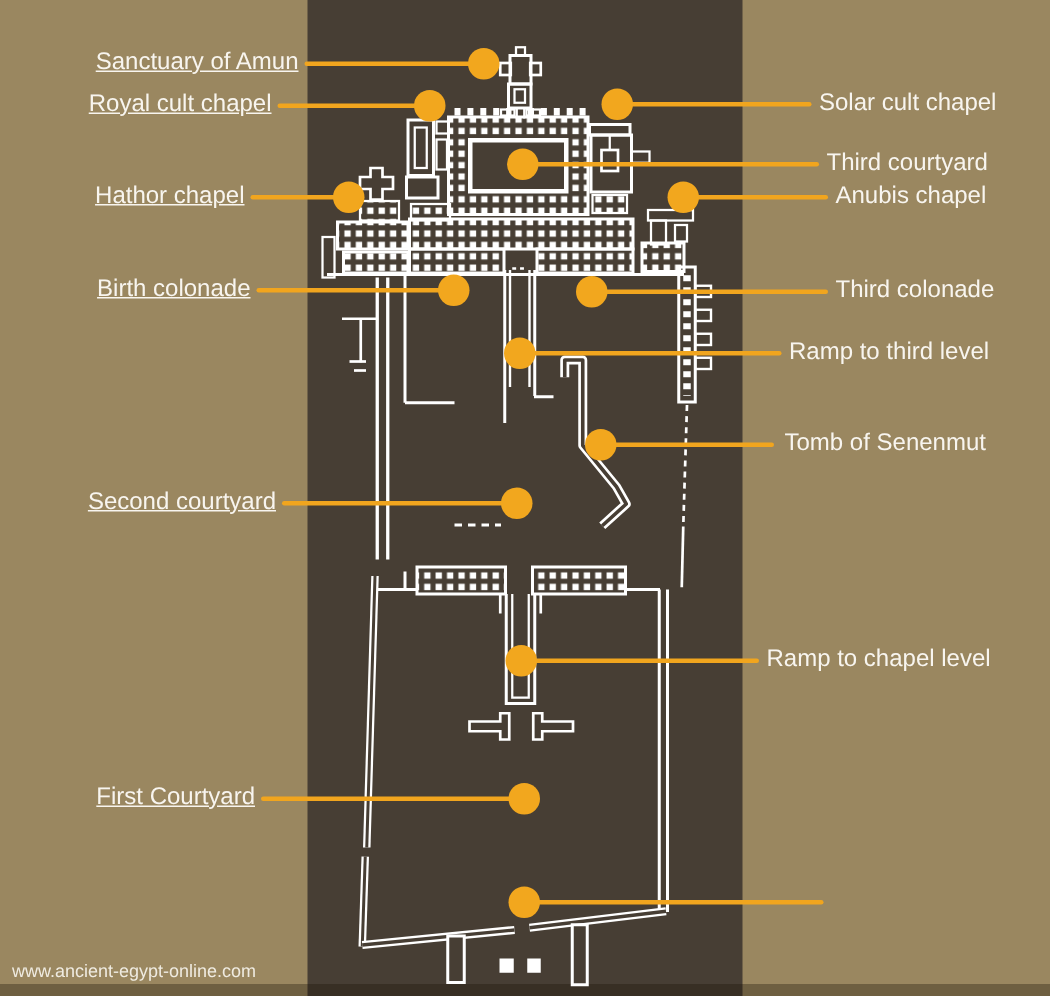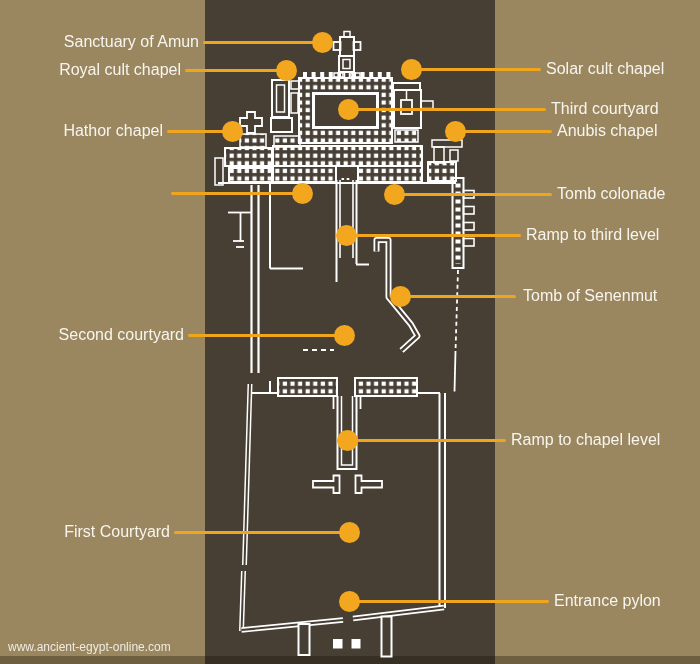--- a/index.html
+++ b/index.html
@@ -4,21 +4,21 @@
 <style>
   html,body{margin:0;padding:0;background:#9A8760;}
   #stage{position:relative;width:700px;height:664px;overflow:hidden;
          background:#9A8760;font-family:"Liberation Sans",sans-serif;}
   .panel{position:absolute;left:205px;top:0;width:290px;height:664px;background:#473E34;}
   .bottom-shade{position:absolute;left:0;top:656px;width:700px;height:8px;background:rgba(28,20,10,0.35);}
   svg.plan{position:absolute;left:0;top:0;}
   .cline{position:absolute;height:3px;background:#F1A51E;border-radius:1.5px;}
   .cdot{position:absolute;width:21px;height:21px;border-radius:50%;background:#F2A71E;}
   .lbl{position:absolute;color:#F8F5EF;font-size:16px;line-height:24px;white-space:nowrap;}
-  .lbl.l{text-align:right;}
+  .lbl.l{text-align:right;text-decoration:underline;}
   .watermark{position:absolute;left:8px;top:637px;color:#EFEBE1;font-size:12px;line-height:20px;white-space:nowrap;}
 </style>
 </head>
 <body>
 
 <div id="stage">
 
   <div class="panel"></div>
   <div class="bottom-shade"></div>
 
@@ -197,27 +197,27 @@
   <div class="cdot" style="left:444.5px;top:120.5px"></div>
   <div class="cdot" style="left:383.5px;top:183.5px"></div>
   <div class="cdot" style="left:335.5px;top:224.5px"></div>
   <div class="cdot" style="left:389.5px;top:285.5px"></div>
   <div class="cdot" style="left:336.5px;top:429.5px"></div>
   <div class="cdot" style="left:338.5px;top:590.5px"></div>
 
   <div class="lbl l" style="top:30px;right:501px">Sanctuary of Amun</div>
   <div class="lbl l" style="top:58px;right:519px">Royal cult chapel</div>
   <div class="lbl l" style="top:119px;right:537px">Hathor chapel</div>
+  <div class="lbl l" style="top:181px;right:533px">Birth colonade</div>
   <div class="lbl l" style="top:323px;right:516px">Second courtyard</div>
   <div class="lbl l" style="top:520px;right:530px">First Courtyard</div>
 
   <div class="lbl r" style="top:57px;left:546px">Solar cult chapel</div>
   <div class="lbl r" style="top:97px;left:551px">Third courtyard</div>
   <div class="lbl r" style="top:119px;left:557px">Anubis chapel</div>
-  <div class="lbl r" style="top:182px;left:557px">Tomb colonade</div>
+  <div class="lbl r" style="top:182px;left:557px">Third colonade</div>
   <div class="lbl r" style="top:223px;left:526px">Ramp to third level</div>
   <div class="lbl r" style="top:284px;left:523px">Tomb of Senenmut</div>
   <div class="lbl r" style="top:428px;left:511px">Ramp to chapel level</div>
-  <div class="lbl r" style="top:589px;left:554px">Entrance pylon</div>
 
   <div class="watermark">www.ancient-egypt-online.com</div>
 
 </div>
 
 </body></html>

